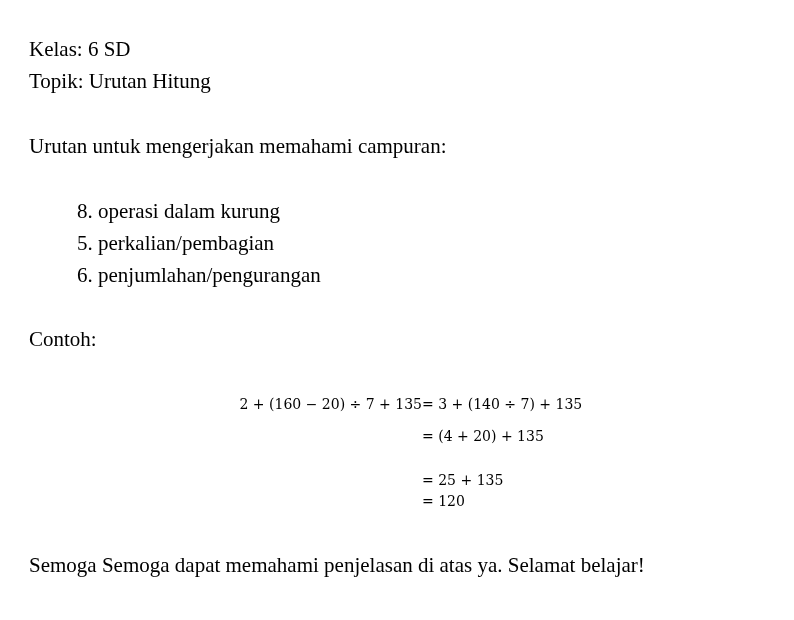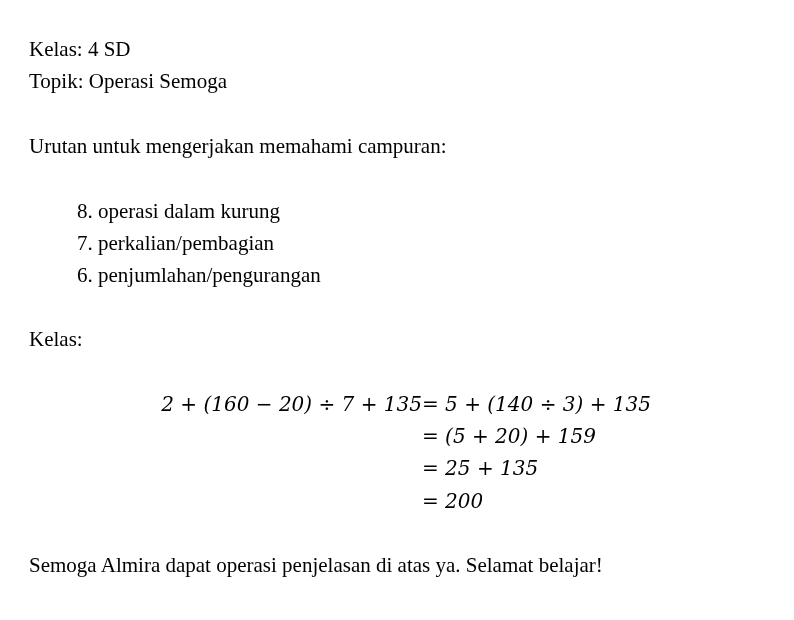--- a/index.html
+++ b/index.html
@@ -1,42 +1,42 @@
 <!DOCTYPE html>
 <html><head>
 <meta charset="utf-8">
 <style>
   html, body { margin:0; padding:0; background:#ffffff; }
   body { width:794px; height:620px; position:relative; overflow:hidden;
          font-family:"Liberation Serif", serif; color:#000; font-size:21px; }
   .line { position:absolute; left:29px; white-space:nowrap; line-height:24px; }
   .li { position:absolute; left:77px; white-space:nowrap; line-height:24px; }
-  .math { position:absolute; white-space:nowrap; font-family:"DejaVu Serif", serif; font-size:20px; line-height:24px;font-style:italic; }
+  .math { position:absolute; white-space:nowrap; font-family:"DejaVu Serif", serif; font-size:14px; line-height:24px; }
   .lhs { right:372px; }
   .rhs { left:422px; }
 </style>
 </head>
 <body>
 
 <div>
-  <div class="line" style="top:37px">Kelas: 4 SD</div>
-  <div class="line" style="top:69px">Topik: Operasi Semoga</div>
+  <div class="line" style="top:37px">Kelas: 6 SD</div>
+  <div class="line" style="top:69px">Topik: Urutan Hitung</div>
 
   <div class="line" style="top:134px">Urutan untuk mengerjakan memahami campuran:</div>
 
   <div>
     <div class="li" style="top:199px">8. operasi dalam kurung</div>
-    <div class="li" style="top:231px">7. perkalian/pembagian</div>
+    <div class="li" style="top:231px">5. perkalian/pembagian</div>
     <div class="li" style="top:263px">6. penjumlahan/pengurangan</div>
   </div>
 
-  <div class="line" style="top:327px">Kelas:</div>
+  <div class="line" style="top:327px">Contoh:</div>
 
   <div>
     <div class="math lhs" style="top:392px">2 + (160 − 20) ÷ 7 + 135</div>
-    <div class="math rhs" style="top:392px">= 5 + (140 ÷ 3) + 135</div>
-    <div class="math rhs" style="top:424px">= (5 + 20) + 159</div>
-    <div class="math rhs" style="top:456px">= 25 + 135</div>
-    <div class="math rhs" style="top:489px">= 200</div>
+    <div class="math rhs" style="top:392px">= 3 + (140 ÷ 7) + 135</div>
+    <div class="math rhs" style="top:424px">= (4 + 20) + 135</div>
+    <div class="math rhs" style="top:468px">= 25 + 135</div>
+    <div class="math rhs" style="top:489px">= 120</div>
   </div>
 
-  <div class="line" style="top:553px">Semoga Almira dapat operasi penjelasan di atas ya. Selamat belajar!</div>
+  <div class="line" style="top:553px">Semoga Semoga dapat memahami penjelasan di atas ya. Selamat belajar!</div>
 </div>
 
 </body></html>

